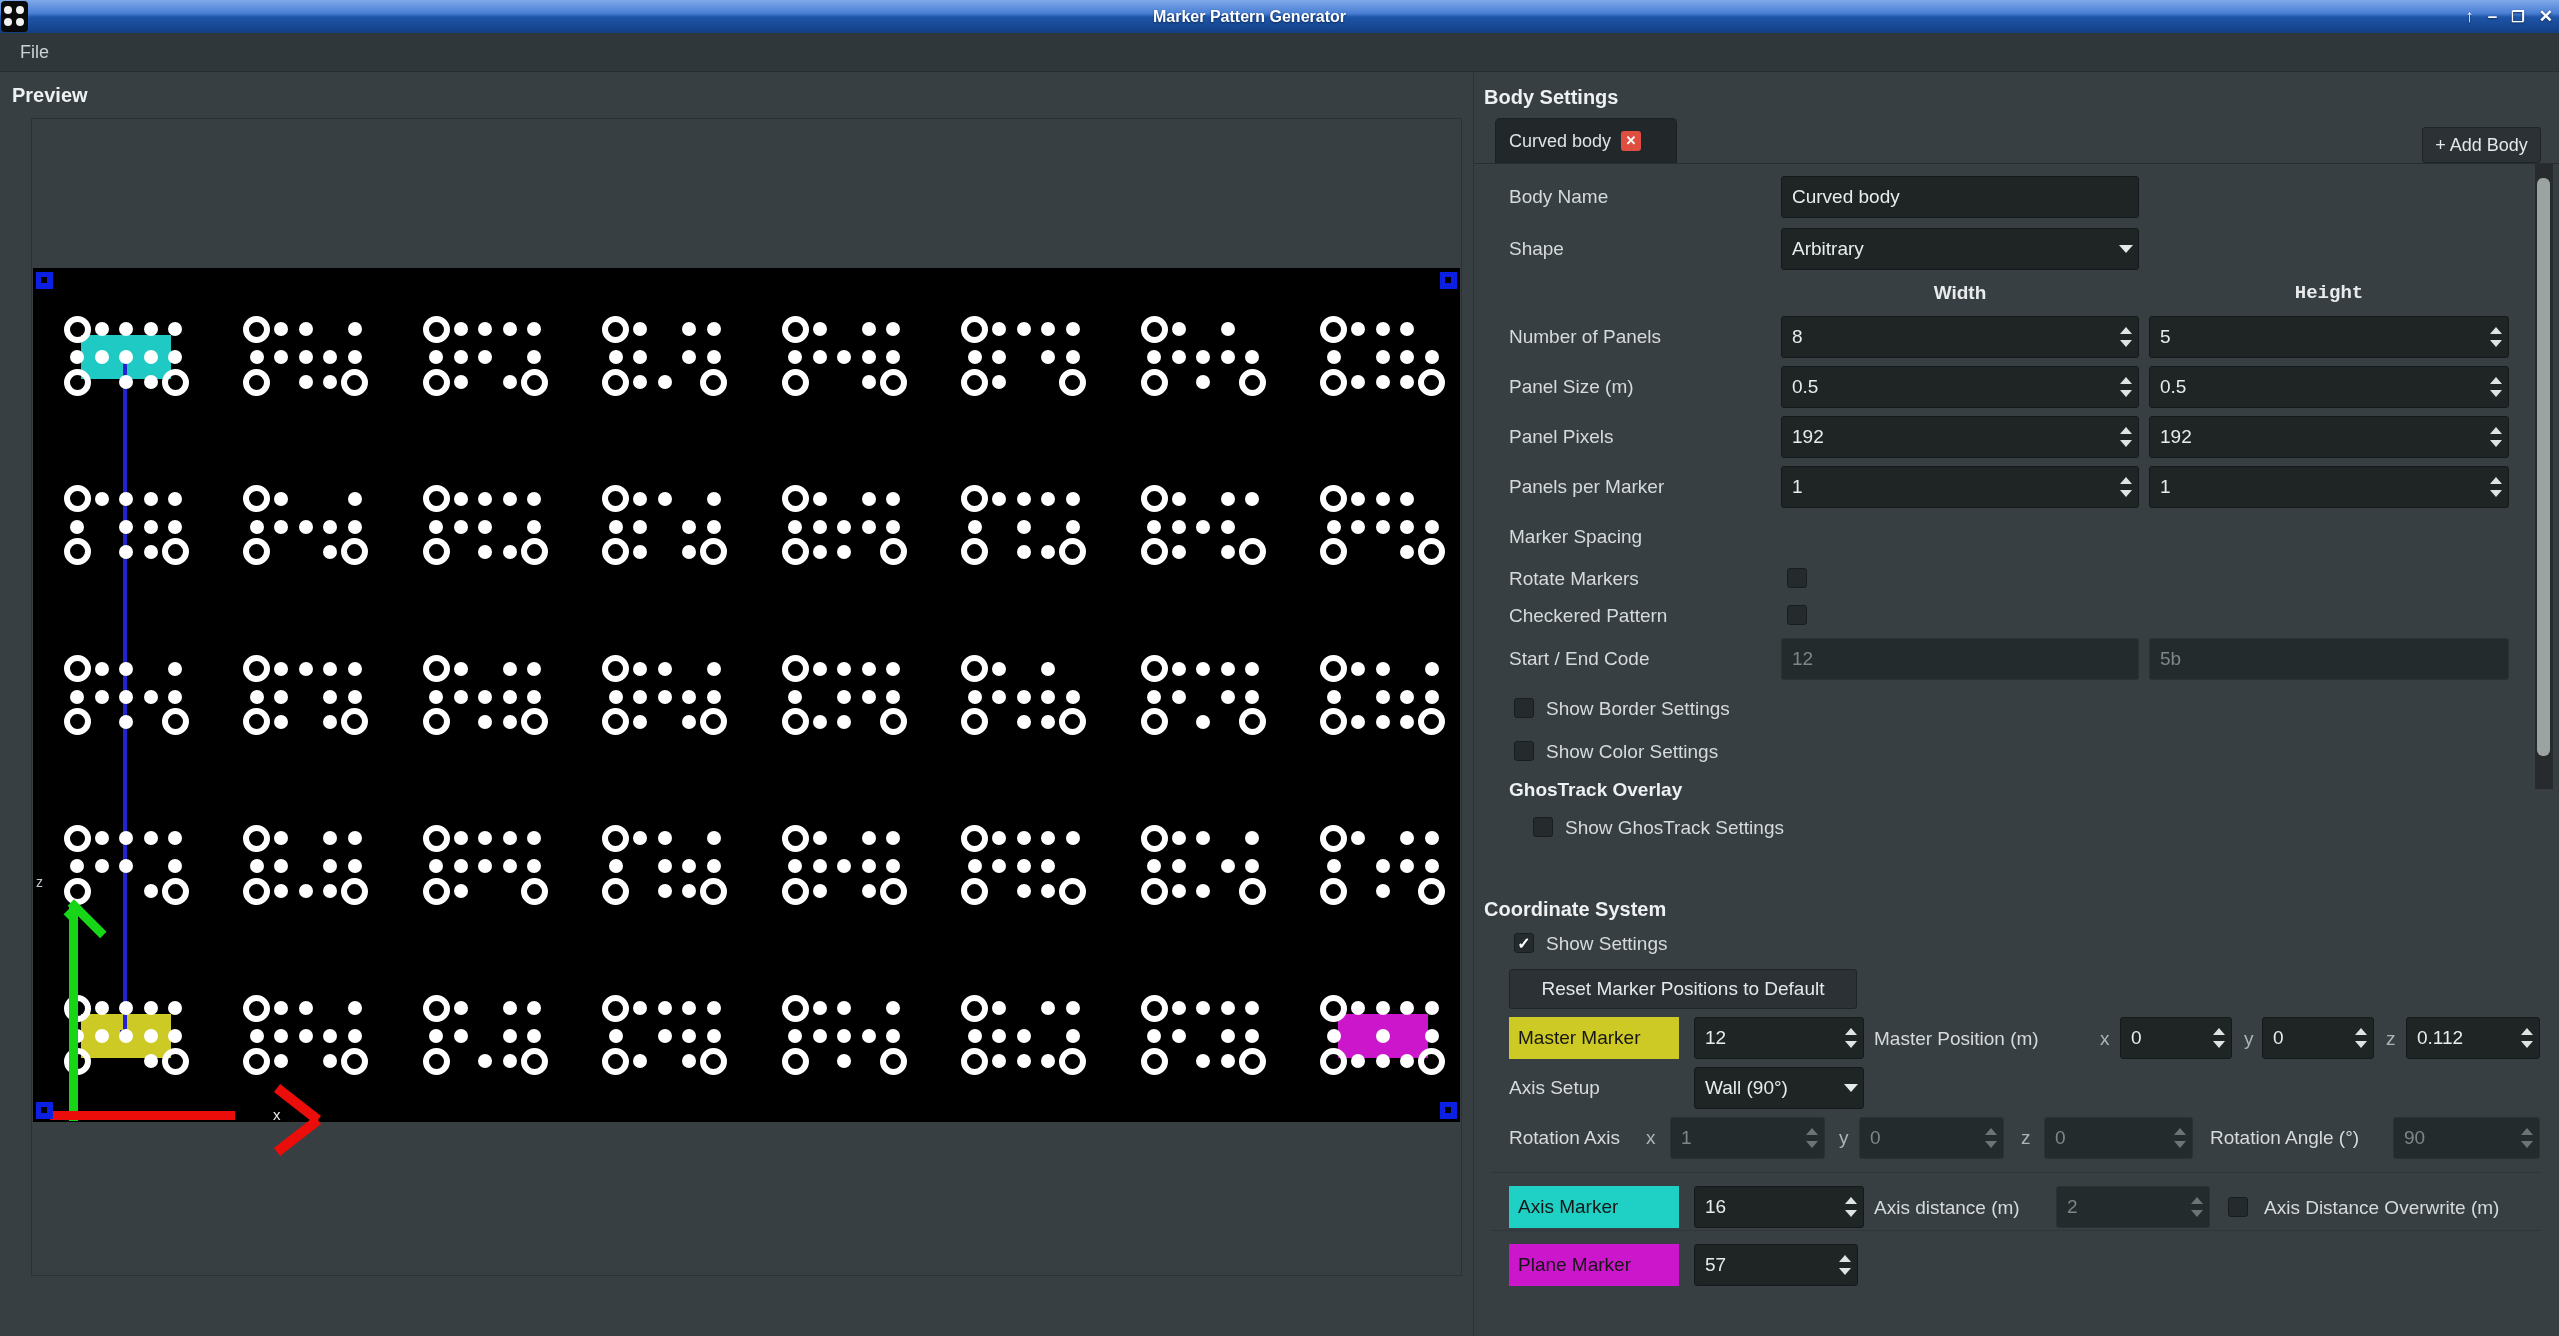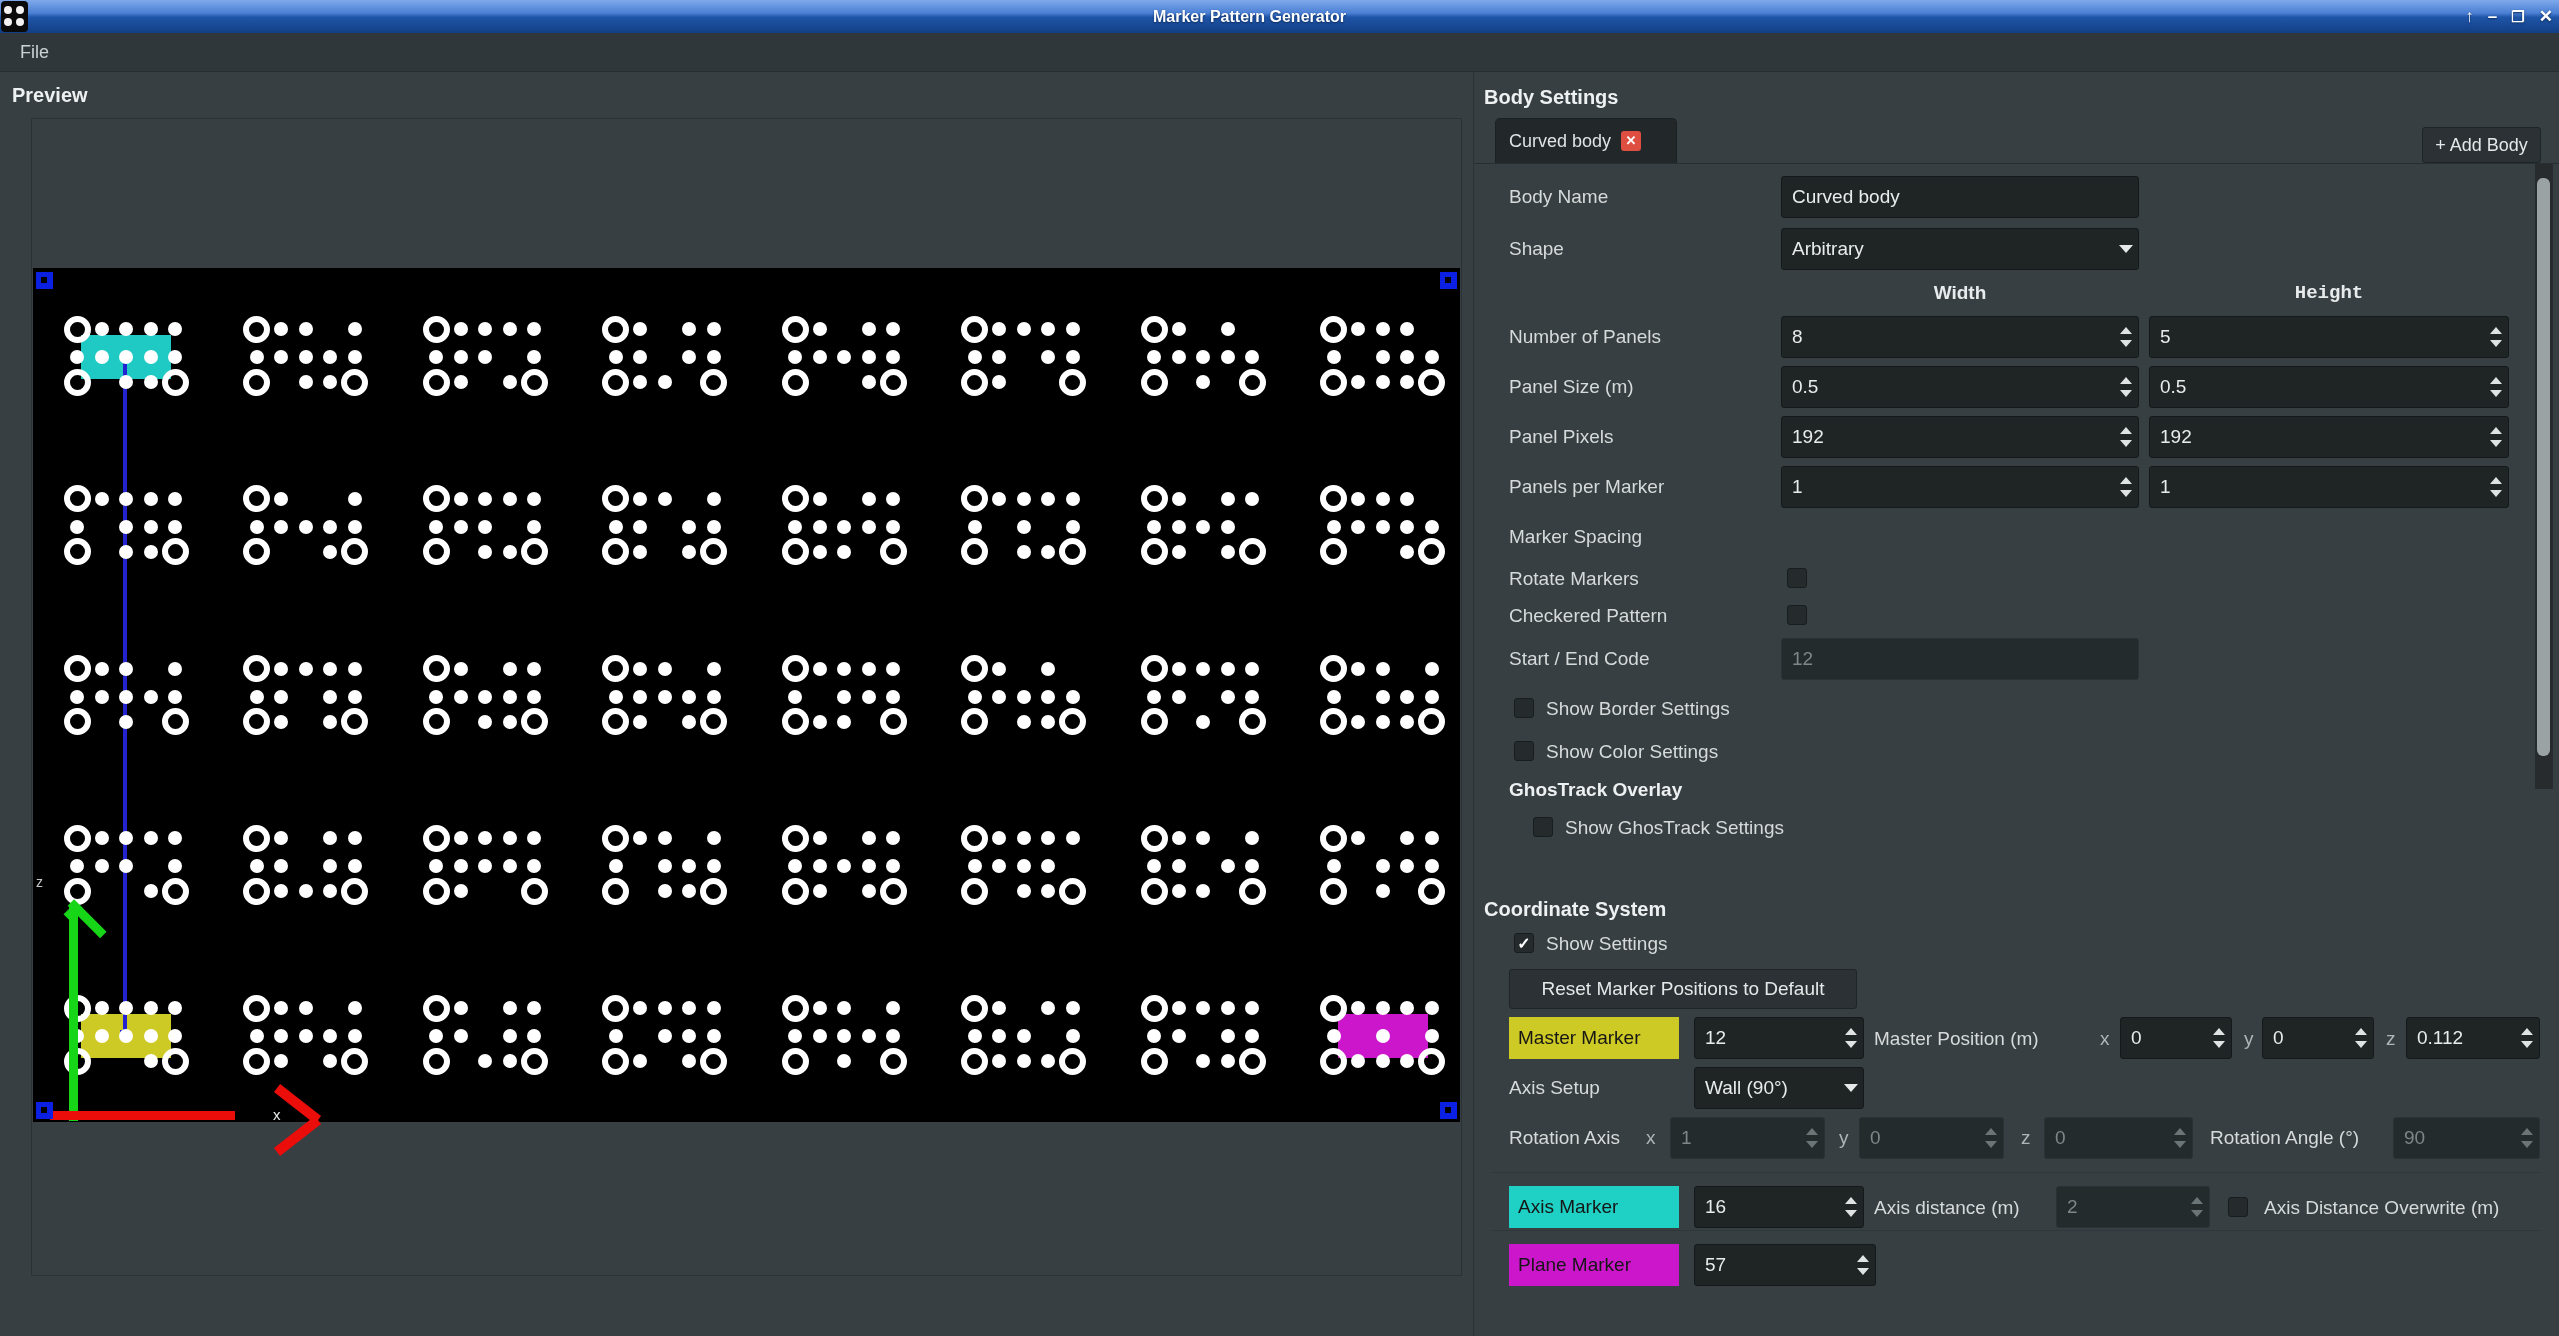--- a/index.html
+++ b/index.html
@@ -824,20 +824,23 @@
 
   <div class="lbl" style="left:35px; top:496px;">Rotate Markers</div>
   <div class="cb" style="left:313px; top:496px;"></div>
   <div class="lbl" style="left:35px; top:533px;">Checkered Pattern</div>
   <div class="cb" style="left:313px; top:533px;"></div>
 
   <div class="lbl" style="left:35px; top:576px;">Start / End Code</div>
   <div class="fld dim" style="left:307px; top:566px; width:358px;">
     <input value="12" style="">
   </div>
+  <div class="fld dim" style="left:675px; top:566px; width:360px;">
+    <input value="5b" style="">
+  </div>
 
   <div class="cb" style="left:40px; top:626px;"></div>
   <div class="lbl" style="left:72px; top:626px;">Show Border Settings</div>
   <div class="cb" style="left:40px; top:669px;"></div>
   <div class="lbl" style="left:72px; top:669px;">Show Color Settings</div>
 
   <div class="h1" style="left:35px; top:707px; font-size:19px;">GhosTrack Overlay</div>
   <div class="cb" style="left:59px; top:745px;"></div>
   <div class="lbl" style="left:91px; top:745px;">Show GhosTrack Settings</div>
 
@@ -939,20 +942,20 @@
         <i class="up"></i>
         <i class="dn"></i>
       </span>
   </div>
   <div class="cb" style="left:754px; top:1125px;"></div>
   <div class="lbl" style="left:790px; top:1125px;">Axis Distance Overwrite (m)</div>
 
   <div class="sep" style="top:1158px;"></div>
 
   <div class="chip" style="left:35px; top:1172px; background:#cc16cc;">Plane Marker</div>
-  <div class="fld" style="left:220px; top:1172px; width:182px;">
+  <div class="fld" style="left:220px; top:1172px; width:164px;">
     <input value="57" style="">
     <span class="spin">
         <i class="up"></i>
         <i class="dn"></i>
       </span>
   </div>
 </div>
 
 </body></html>

